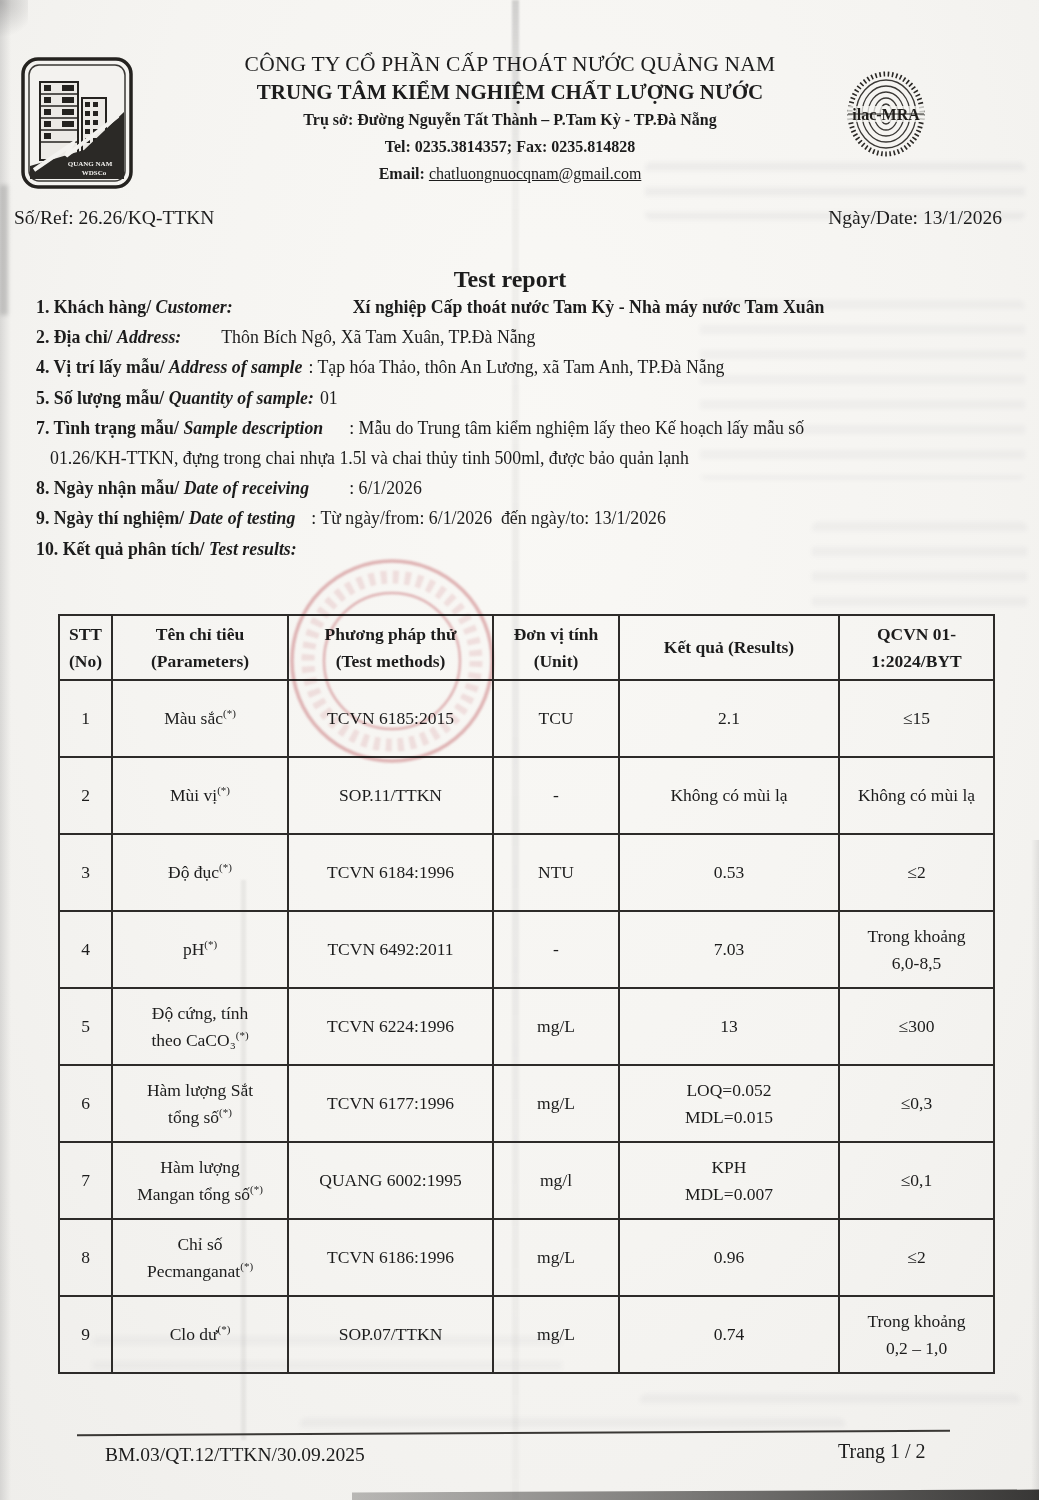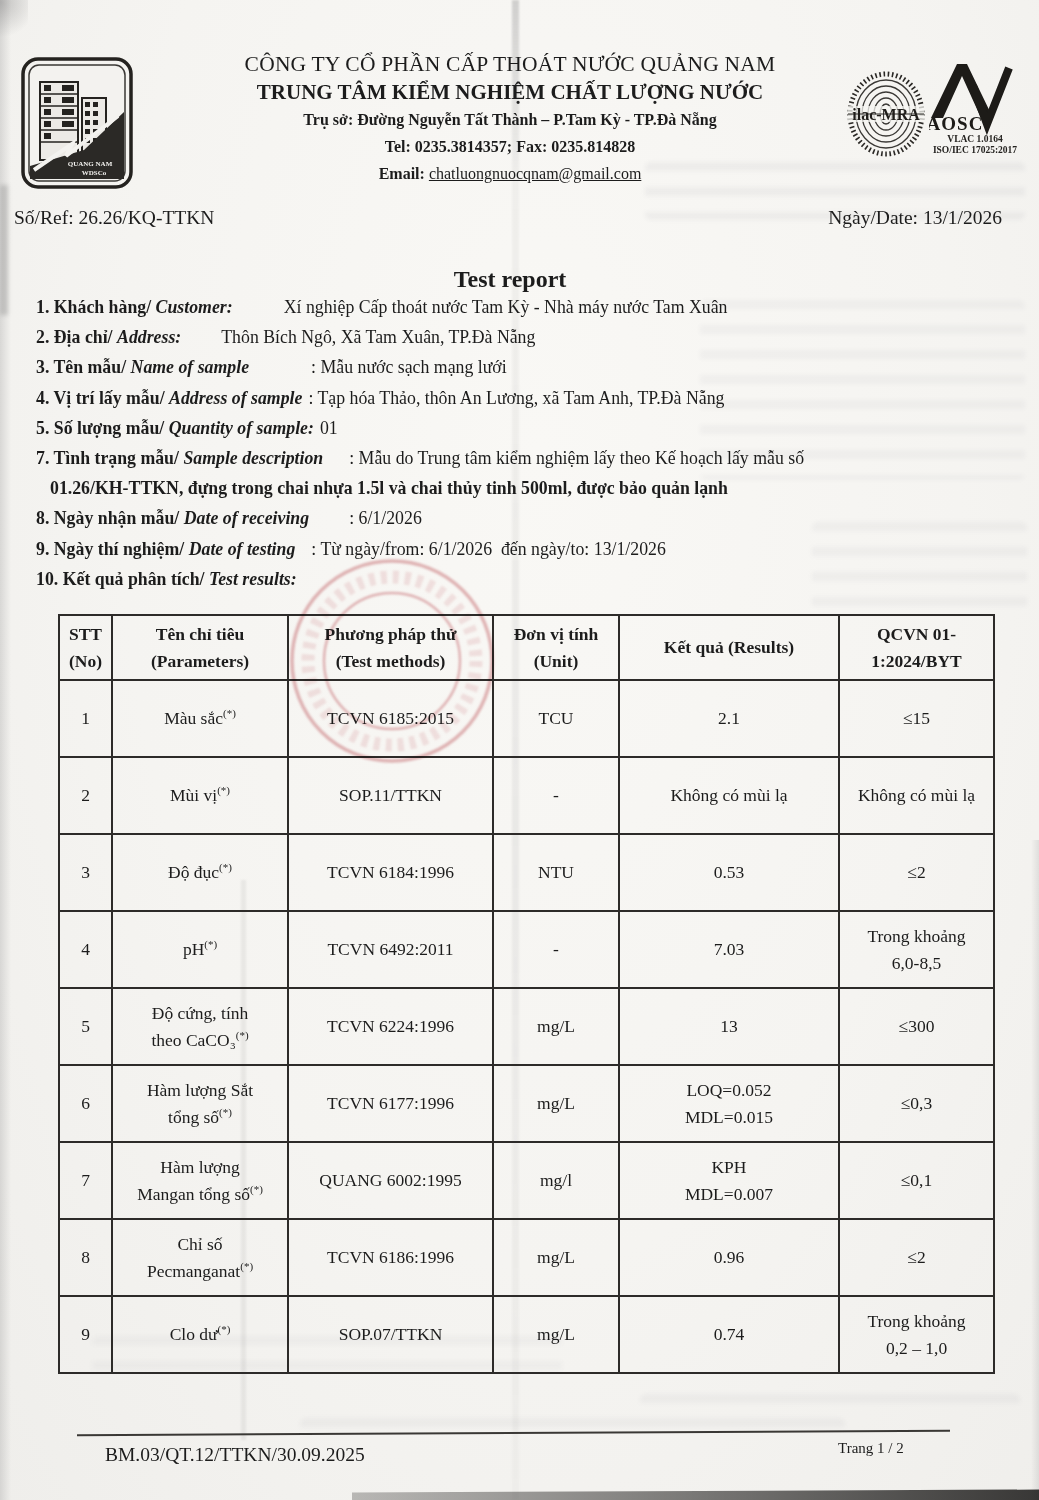--- a/index.html
+++ b/index.html
@@ -54,47 +54,47 @@
   .title-vi{position:absolute;left:0;top:236px;width:1020px;text-align:center;
     font-size:21.5px;font-weight:bold;letter-spacing:.3px;}
   .title-en{position:absolute;left:0;top:266px;width:1020px;text-align:center;
     font-size:24px;font-weight:bold;}
   
   .info{position:absolute;left:36px;top:292px;width:975px;font-size:17.8px;}
   .info .row{height:30.2px;line-height:30.2px;white-space:nowrap;}
   .vi{font-weight:bold;}
   .en{font-weight:bold;font-style:italic;}
   .val{font-weight:normal;white-space:pre;}
-  .i1 .val{margin-left:51px;font-weight:normal;}
+  .i1 .val{margin-left:120px;font-weight:bold;}
   .i2 .val{margin-left:40px;}
   .i3 .val{margin-left:62px;}
   .i4 .val{margin-left:6px;}
   .i5 .val{margin-left:6px;}
   .i6 .val{margin-left:62px;}
   .i7 .val{margin-left:26px;}
   .i8 .val{margin-left:40px;}
   .i9 .val{margin-left:16px;}
-  .row.line2{padding-left:14px;font-weight:bold;}
+  .row.line2{padding-left:14px;font-weight:normal;}
   
   .results{position:absolute;left:58px;top:614px;width:935px;border-collapse:collapse;
     table-layout:fixed;font-size:17.5px;}
   .results th,.results td{border:2px solid #2d2b29;text-align:center;vertical-align:middle;
     padding:2px 5px;white-space:pre-line;line-height:1.5;}
   .results thead tr{height:65px;}
   .results tbody tr{height:77px;}
   .results th{font-weight:bold;font-size:17.5px;}
   .results sup{font-size:11px;line-height:0;}
   
   .stamp{position:absolute;left:283px;top:552px;width:218px;height:218px;
     opacity:.42;filter:blur(1.1px);mix-blend-mode:multiply;pointer-events:none;}
   
   .footer-line{position:absolute;left:77px;top:1432px;width:873px;height:0;
     border-top:2.5px solid #3a3835;transform:rotate(-.3deg);}
   .footer-left{position:absolute;left:105px;top:1444px;font-size:19.5px;}
-  .footer-right{position:absolute;left:838px;top:1440px;font-size:15px;}
+  .footer-right{position:absolute;left:838px;top:1440px;font-size:20px;}
 </style>
 </head>
 <body>
 
 <div class="page">
 
   <div class="edge-left"></div>
   <div class="edge-right"></div>
   <div class="smudge-topleft"></div>
   <div class="smudge-leftmid"></div>
@@ -172,42 +172,32 @@
             <ellipse cx="41" cy="44" rx="24" ry="28"></ellipse>
           <ellipse cx="41" cy="44" rx="18" ry="22"></ellipse>
             <ellipse cx="41" cy="44" rx="12" ry="16"></ellipse>
           <ellipse cx="41" cy="44" rx="6" ry="10"></ellipse>
         </g>
         <rect x="3" y="36" width="76" height="16" fill="#f6f5f2" opacity="0.75"></rect>
         <line x1="3" y1="44" x2="79" y2="44" stroke="#2a2825" stroke-width="1"></line>
         <text x="41" y="50" font-size="16" font-weight="bold" fill="#1f1d1a" text-anchor="middle">ilac-MRA</text>
       </svg>
     </div>
-    <div class="aosc">
-      <svg width="92" height="96" viewBox="0 0 92 96">
-        <polygon points="2,58 28,4 38,4 64,58 52,58 33,16 14,58" fill="#1d1b18"></polygon>
-        <path d="M44,26 L58,64 L80,8" fill="none" stroke="#1d1b18" stroke-width="8"></path>
-        <text x="26" y="70" font-size="19" font-weight="bold" fill="#1d1b18" text-anchor="middle" letter-spacing="1">AOSC</text>
-        <text x="46" y="82" font-size="9.5" font-weight="bold" fill="#24221f" text-anchor="middle">VLAC 1.0164</text>
-        <text x="46" y="93" font-size="9.5" font-weight="bold" fill="#24221f" text-anchor="middle">ISO/IEC 17025:2017</text>
-      </svg>
-    </div>
   </div>
 
   <div class="ref-row">
     <span class="ref-left">Số/Ref: 26.26/KQ-TTKN</span>
     <span class="ref-right">Ngày/Date: 13/1/2026</span>
   </div>
 
   <div class="title-en">Test report</div>
 
   <div class="info">
     <div class="row i1"><span class="vi">1. Khách hàng/</span> <span class="en">Customer:</span><span class="val">Xí nghiệp Cấp thoát nước Tam Kỳ - Nhà máy nước Tam Xuân</span></div>
     <div class="row i2"><span class="vi">2. Địa chỉ/</span> <span class="en">Address:</span><span class="val">Thôn Bích Ngô, Xã Tam Xuân, TP.Đà Nẵng</span></div>
-    <div class="row i3"><span class="vi">3. Tên mẫu/</span> <span class="en">Name of sample</span><span class="val">: Mẫu nước sạch mạng lưới</span></div>
     <div class="row i4"><span class="vi">4. Vị trí lấy mẫu/</span> <span class="en">Address of sample</span><span class="val">: Tạp hóa Thảo, thôn An Lương, xã Tam Anh, TP.Đà Nẵng</span></div>
     <div class="row i5"><span class="vi">5. Số lượng mẫu/</span> <span class="en">Quantity of sample:</span><span class="val">01</span></div>
     <div class="row i7"><span class="vi">7. Tình trạng mẫu/</span> <span class="en">Sample description</span><span class="val">: Mẫu do Trung tâm kiểm nghiệm lấy theo Kế hoạch lấy mẫu số</span></div>
     <div class="row line2">01.26/KH-TTKN, đựng trong chai nhựa 1.5l và chai thủy tinh 500ml, được bảo quản lạnh</div>
     <div class="row i8"><span class="vi">8. Ngày nhận mẫu/</span> <span class="en">Date of receiving</span><span class="val">: 6/1/2026</span></div>
     <div class="row i9"><span class="vi">9. Ngày thí nghiệm/</span> <span class="en">Date of testing</span><span class="val">: Từ ngày/from: 6/1/2026  đến ngày/to: 13/1/2026</span></div>
     <div class="row i10"><span class="vi">10. Kết quả phân tích/</span> <span class="en">Test results:</span></div>
   </div>
 
   <table class="results">

